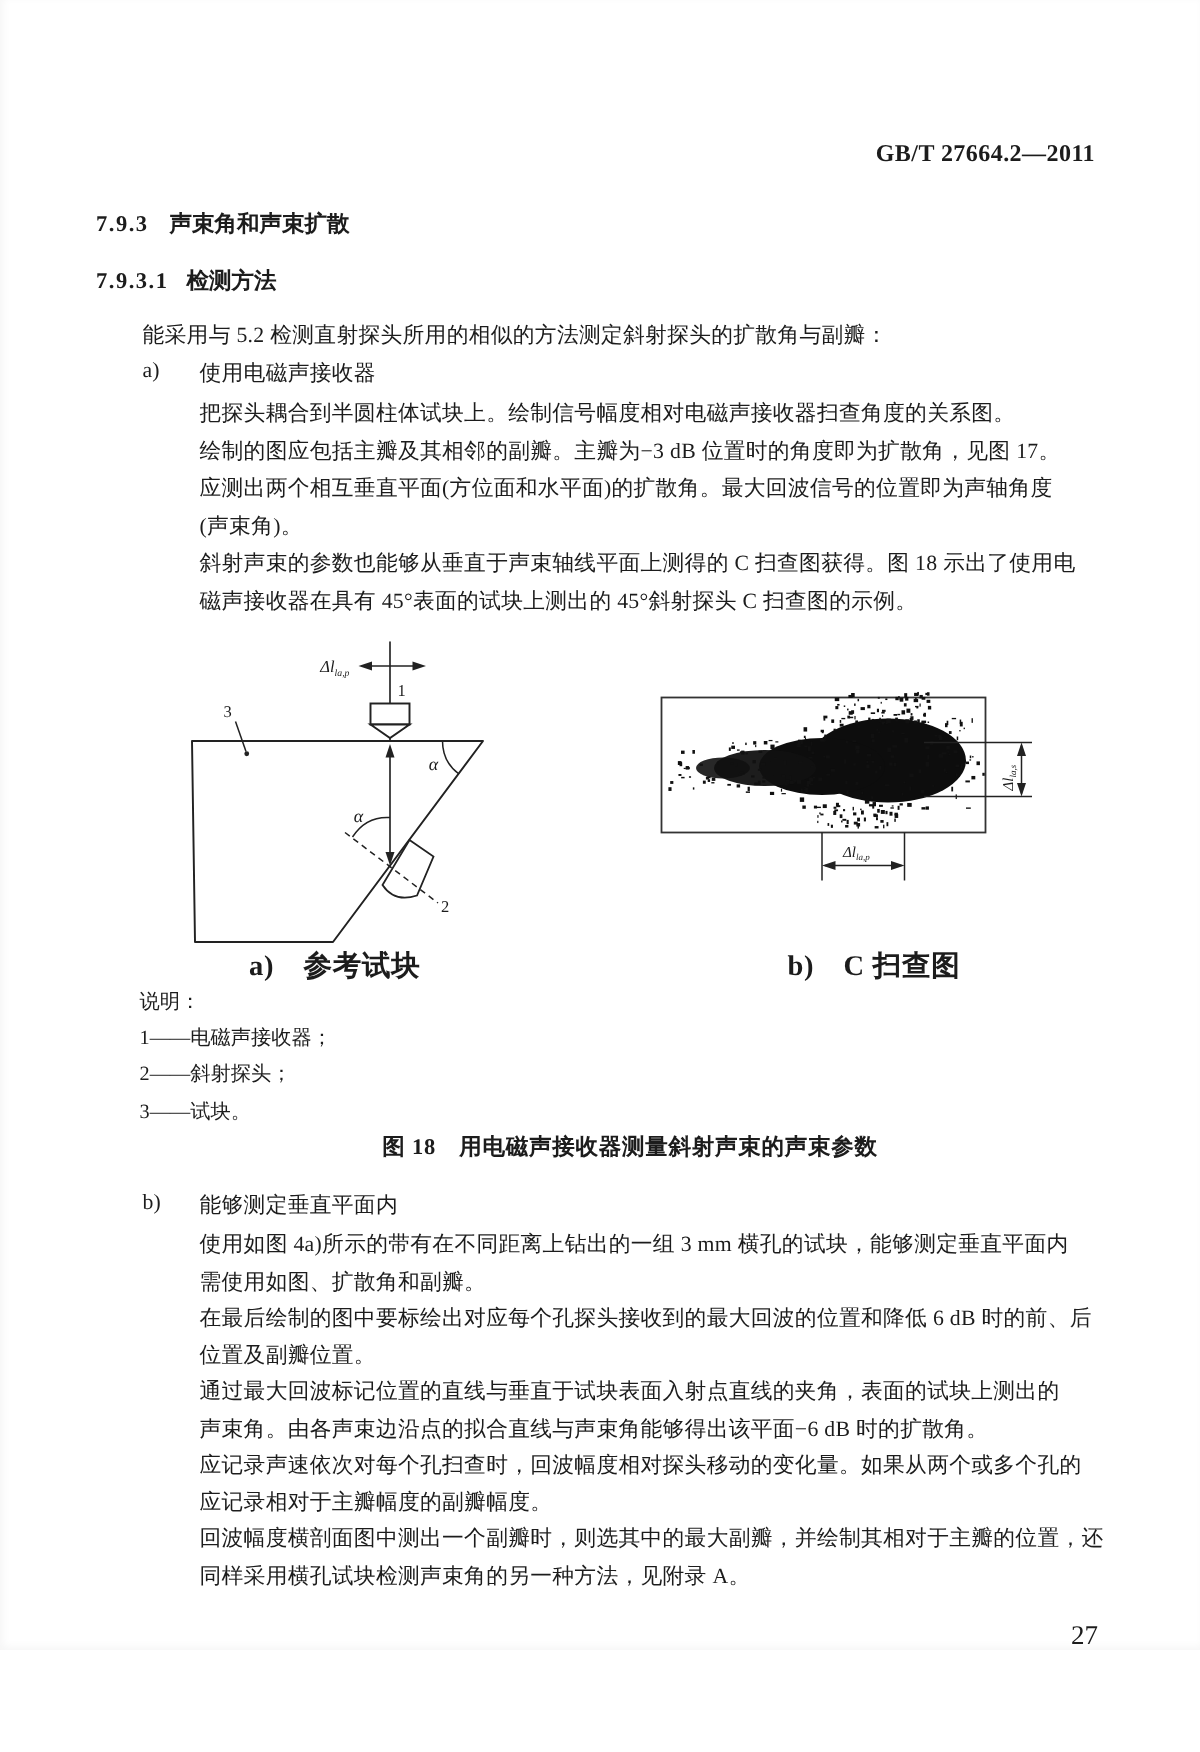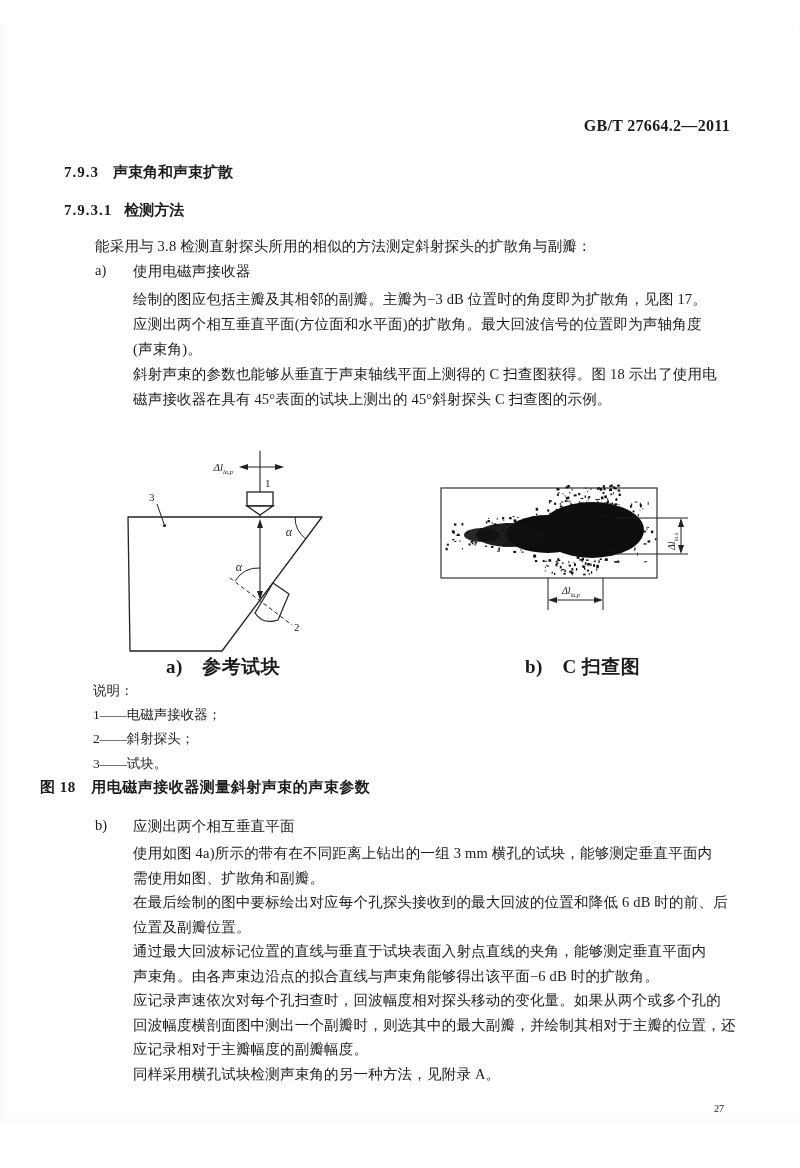--- a/index.html
+++ b/index.html
@@ -1,58 +1,58 @@
 <!DOCTYPE html>
 <html><head>
 <meta charset="utf-8">
 <style>
   html,body{margin:0;padding:0;background:#ffffff;}
   .page{
     position:relative;width:800px;height:1100px;background:#fff;overflow:hidden;
     font-family:"Liberation Serif","DejaVu Serif",serif;color:#1c1c1c;
     box-shadow:inset 2px -2px 6px rgba(0,0,0,0.04);
-    margin-top:23px;
   }
   .hdr{position:absolute;top:94px;right:70px;font-size:16px;font-weight:bold;letter-spacing:0.3px;}
   .h1{position:absolute;top:140px;left:64px;font-size:15px;font-weight:bold;}
   .h1 .num{margin-right:14px;letter-spacing:1px;}
   .h2{position:absolute;top:178px;left:64px;font-size:15px;font-weight:bold;}
   .h2 .num{margin-right:12px;letter-spacing:1px;}
   .body-line{font-size:14.5px;letter-spacing:0.2px;white-space:nowrap;}
   .intro{position:absolute;top:214px;left:95px;}
   .item-label{position:absolute;left:95px;font-size:14.5px;}
   .item-title{position:absolute;left:133px;font-size:14.5px;text-align:center;}
   .lines-a{position:absolute;top:264px;left:133px;line-height:25px;}
   .lines-b{position:absolute;top:818px;left:133px;line-height:24.5px;}
   .fig-svg{position:absolute;}
   .subcap{position:absolute;top:631px;font-size:19px;font-weight:bold;letter-spacing:0.5px;}
   .legend{position:absolute;top:656px;left:93px;font-size:13.5px;line-height:24.2px;}
-  .figcap{position:absolute;top:755px;left:40px;right:0;text-align:left;font-size:15px;font-weight:bold;letter-spacing:0.5px;}
-  .pagenum{position:absolute;top:1080px;left:714px;font-size:10px;}
+  .figcap{position:absolute;top:755px;left:40px;right:0;text-align:center;font-size:15px;font-weight:bold;letter-spacing:0.5px;}
+  .pagenum{position:absolute;top:1080px;left:714px;font-size:18px;}
   svg text{font-family:"Liberation Serif","DejaVu Serif",serif;}
 </style>
 </head>
 <body>
 
 <div class="page">
 
   <div class="hdr">GB/T 27664.2—2011</div>
 
   <div class="h1">
     <span class="num">7.9.3</span><span>声束角和声束扩散</span>
   </div>
   <div class="h2">
     <span class="num">7.9.3.1</span><span>检测方法</span>
   </div>
 
-  <div class="intro body-line">能采用与 3.8 检测直射探头所用的相似的方法测定斜射探头的扩散角与副瓣：</div>
+  <div class="intro body-line">能采用与 5.2 检测直射探头所用的相似的方法测定斜射探头的扩散角与副瓣：</div>
 
   <div class="item-label" style="top:239px">a)</div>
   <div class="item-title body-line" style="top:239px">使用电磁声接收器</div>
   <div class="lines-a">
+    <div class="body-line">把探头耦合到半圆柱体试块上。绘制信号幅度相对电磁声接收器扫查角度的关系图。</div>
     <div class="body-line">绘制的图应包括主瓣及其相邻的副瓣。主瓣为−3 dB 位置时的角度即为扩散角，见图 17。</div>
     <div class="body-line">应测出两个相互垂直平面(方位面和水平面)的扩散角。最大回波信号的位置即为声轴角度</div>
     <div class="body-line">(声束角)。</div>
     <div class="body-line">斜射声束的参数也能够从垂直于声束轴线平面上测得的 C 扫查图获得。图 18 示出了使用电</div>
     <div class="body-line">磁声接收器在具有 45°表面的试块上测出的 45°斜射探头 C 扫查图的示例。</div>
   </div>
 
   <svg class="fig-svg" style="left:105px;top:420px" width="300" height="215" viewBox="0 0 300 215">
     <g fill="none" stroke="#222" stroke-width="1.3" stroke-linejoin="round" stroke-linecap="round">
 
@@ -450,29 +450,29 @@
   <div class="legend">
     <div>说明：</div>
     <div>1——电磁声接收器；</div>
     <div>2——斜射探头；</div>
     <div>3——试块。</div>
   </div>
 
   <div class="figcap">图 18　用电磁声接收器测量斜射声束的声束参数</div>
 
   <div class="item-label" style="top:794px">b)</div>
-  <div class="item-title body-line" style="top:794px">应测出两个相互垂直平面</div>
+  <div class="item-title body-line" style="top:794px">能够测定垂直平面内</div>
   <div class="lines-b">
     <div class="body-line">使用如图 4a)所示的带有在不同距离上钻出的一组 3 mm 横孔的试块，能够测定垂直平面内</div>
     <div class="body-line">需使用如图、扩散角和副瓣。</div>
     <div class="body-line">在最后绘制的图中要标绘出对应每个孔探头接收到的最大回波的位置和降低 6 dB 时的前、后</div>
     <div class="body-line">位置及副瓣位置。</div>
-    <div class="body-line">通过最大回波标记位置的直线与垂直于试块表面入射点直线的夹角，能够测定垂直平面内</div>
+    <div class="body-line">通过最大回波标记位置的直线与垂直于试块表面入射点直线的夹角，表面的试块上测出的</div>
     <div class="body-line">声束角。由各声束边沿点的拟合直线与声束角能够得出该平面−6 dB 时的扩散角。</div>
     <div class="body-line">应记录声速依次对每个孔扫查时，回波幅度相对探头移动的变化量。如果从两个或多个孔的</div>
+    <div class="body-line">应记录相对于主瓣幅度的副瓣幅度。</div>
     <div class="body-line">回波幅度横剖面图中测出一个副瓣时，则选其中的最大副瓣，并绘制其相对于主瓣的位置，还</div>
-    <div class="body-line">应记录相对于主瓣幅度的副瓣幅度。</div>
     <div class="body-line">同样采用横孔试块检测声束角的另一种方法，见附录 A。</div>
   </div>
 
   <div class="pagenum">27</div>
 
 </div>
 
 </body></html>

